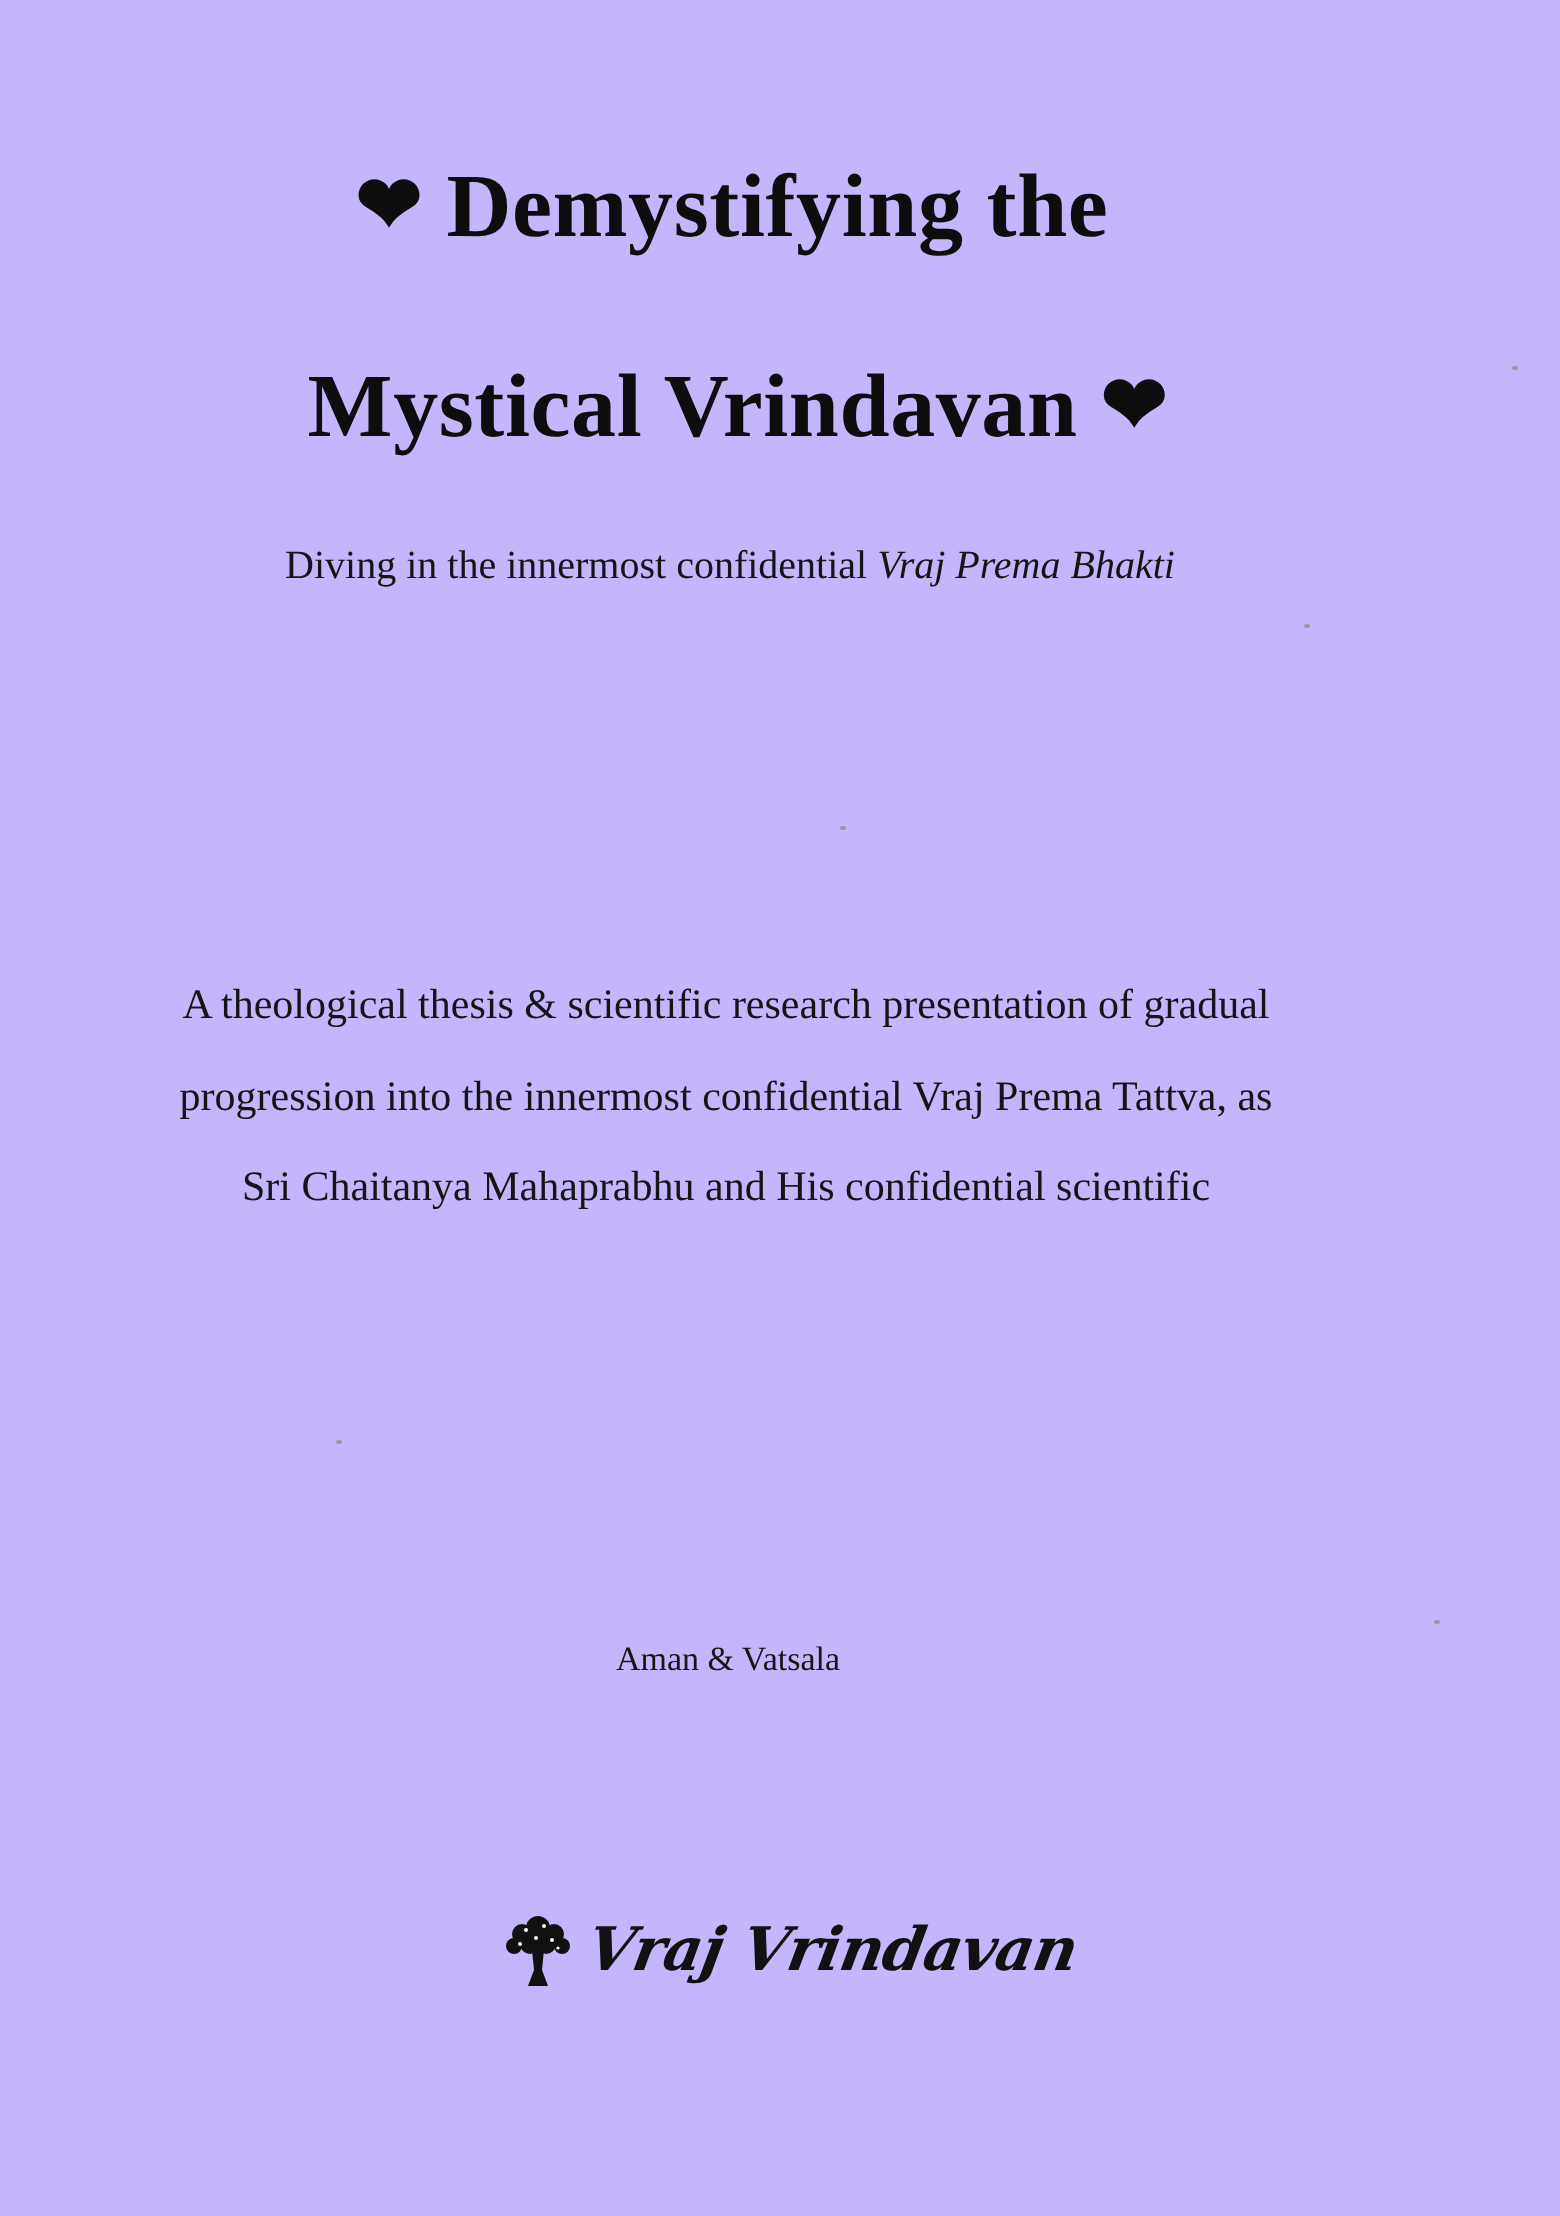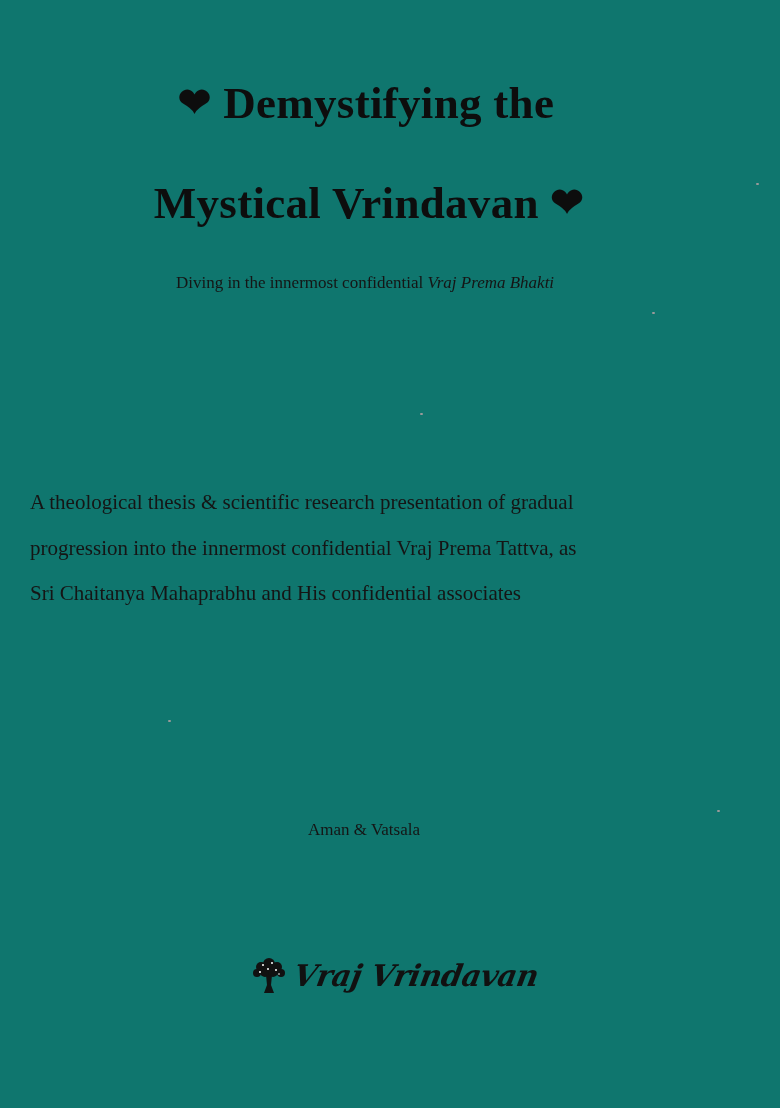--- a/index.html
+++ b/index.html
@@ -12,21 +12,21 @@
       height: 1108px;
       position: relative;
       overflow: hidden;
       font-family: "Liberation Serif", "DejaVu Serif", serif;
       color: #111111;
     }
     .page {
       position: absolute;
       left: 0; top: 0;
       width: 780px; height: 1108px;
-      background: #0f766e;
+      background: #c4b5fd;
     }
     .title-line {
       position: absolute;
       left: 0;
       width: 730px;
       text-align: center;
       font-weight: bold;
       font-size: 45px;
       line-height: 50px;
       letter-spacing: 0.3px;
@@ -40,33 +40,34 @@
       font-size: 40px;
       vertical-align: 2px;
       color: #0d0d0d;
     }
     .subtitle {
       position: absolute;
       top: 270px;
       left: 0;
       width: 730px;
       text-align: center;
-      font-size: 17px;
+      font-size: 20px;
       line-height: 26px;
       color: #151515;
       white-space: nowrap;
     }
     .subtitle .em {
       font-style: italic;
     }
     .abstract {
       position: absolute;
       top: 480px;
       left: 30px;
       width: 666px;
+      text-align: center;
       font-size: 21px;
       line-height: 45.5px;
       color: #151515;
     }
     .abstract .ln {
       display: block;
       white-space: nowrap;
     }
     .authors {
       position: absolute;
@@ -120,21 +121,21 @@
     <span class="heart">❤</span>
   </div>
 
   <div class="subtitle">
     <span>Diving in the innermost confidential </span><span class="em">Vraj Prema Bhakti</span>
   </div>
 
   <div class="abstract">
     <span class="ln">A theological thesis &amp; scientific research presentation of gradual</span>
     <span class="ln">progression into the innermost confidential Vraj Prema Tattva, as</span>
-    <span class="ln">Sri Chaitanya Mahaprabhu and His confidential associates</span>
+    <span class="ln">Sri Chaitanya Mahaprabhu and His confidential scientific</span>
   </div>
 
   <div class="authors">Aman &amp; Vatsala</div>
 
   <div class="logo">
     <span>
       <svg width="34" height="40" viewBox="0 0 34 40">
         <g fill="#111">
           <circle cx="17" cy="9" r="6"></circle>
           <circle cx="9" cy="12" r="5"></circle>

